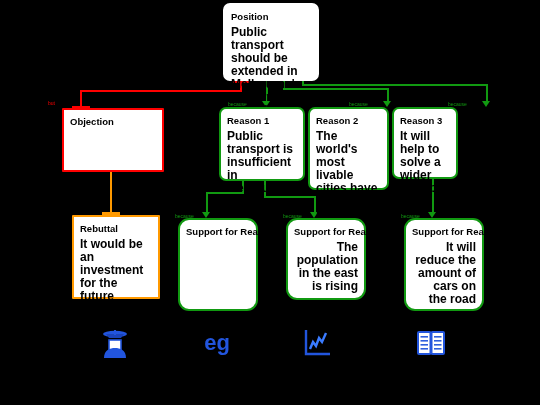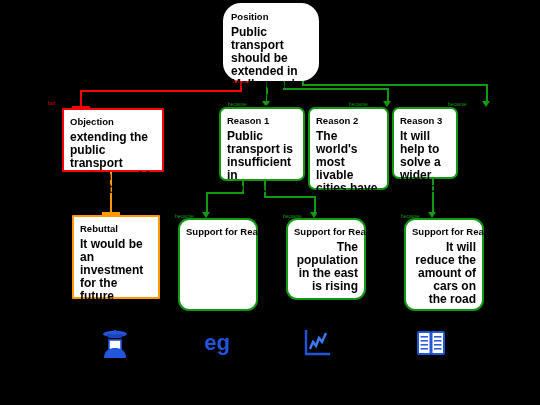--- a/index.html
+++ b/index.html
@@ -28,21 +28,21 @@
     line-height: 13px;
     margin-bottom: 3px;
     white-space: nowrap;
   }
   .node .body {
     font-size: 12px;
     line-height: 13px;
     font-weight: bold;
   }
   
-  .n-position { border: 2px solid #ffffff; border-radius: 18px; }
+  .n-position { border: 2px solid #ffffff; border-radius: 7px; }
   .n-objection { border: 2px solid #ff0000; border-radius: 1px; }
   .n-rebuttal { border: 2px solid #ff9900; border-radius: 1px; }
   .n-reason  { border: 2px solid #119911; border-radius: 7px; }
   .n-support { border: 2px solid #119911; border-radius: 11px; text-align: right; }
 
   
   .conn {
     position: absolute;
   }
   .h { height: 2px; }
@@ -154,21 +154,20 @@
   <div class="arrow-tri green" style="left:428px; top:212px;"></div>
   <div class="edge-label lbl-green" style="left:401px; top:213px;">because</div>
 
   <div class="node n-position" style="left:223px; top:3px; width:96px; height:78px;">
     <div class="title">Position</div>
     <div class="body">Public transport should be extended in Melbourne's eastern suburbs</div>
   </div>
 
   <div class="node n-objection" style="left:62px; top:108px; width:102px; height:64px;">
     <div class="title">Objection</div>
-    <div class="body">extending the public transport system would be costly</div>
   </div>
 
   <div class="node n-rebuttal" style="left:72px; top:215px; width:88px; height:84px;">
     <div class="title">Rebuttal</div>
     <div class="body">It would be an investment for the future</div>
   </div>
 
   <div class="node n-reason" style="left:219px; top:107px; width:86px; height:74px;">
     <div class="title">Reason 1</div>
     <div class="body">Public transport is insufficient in Melbourne's east</div>

